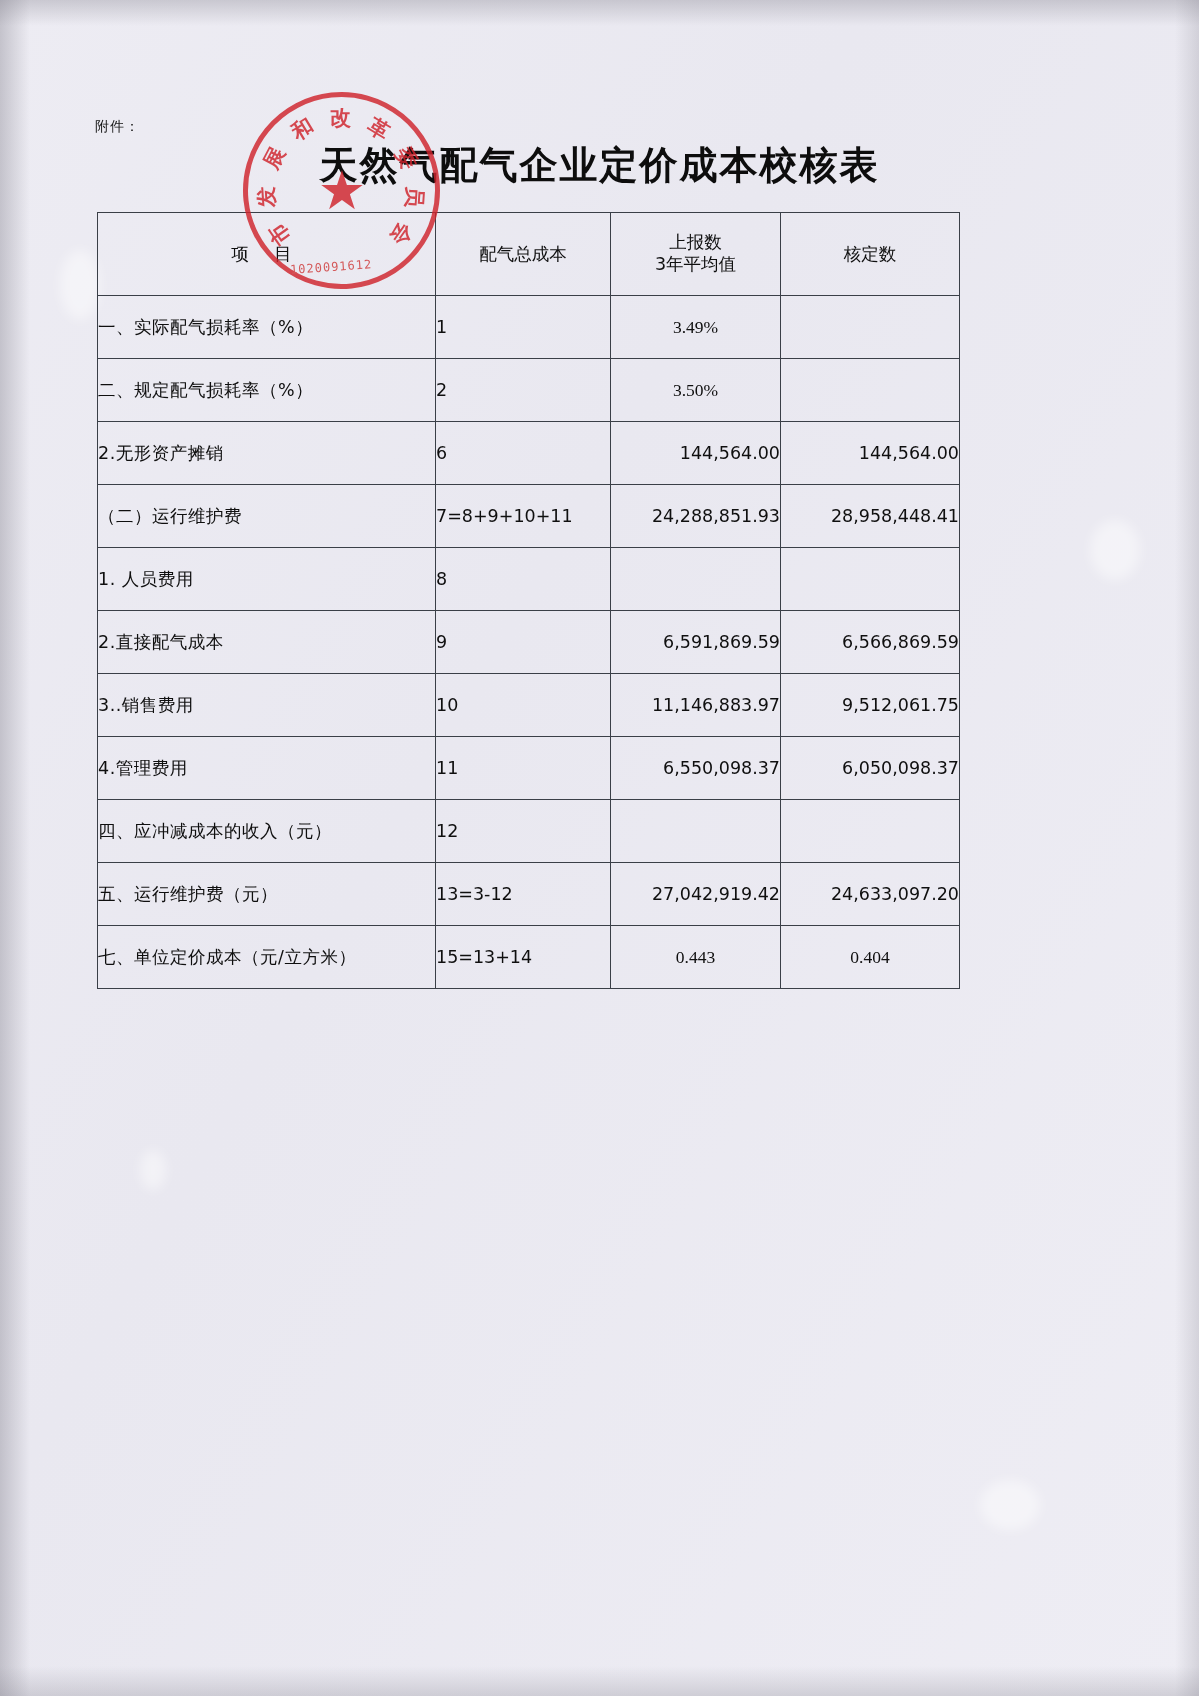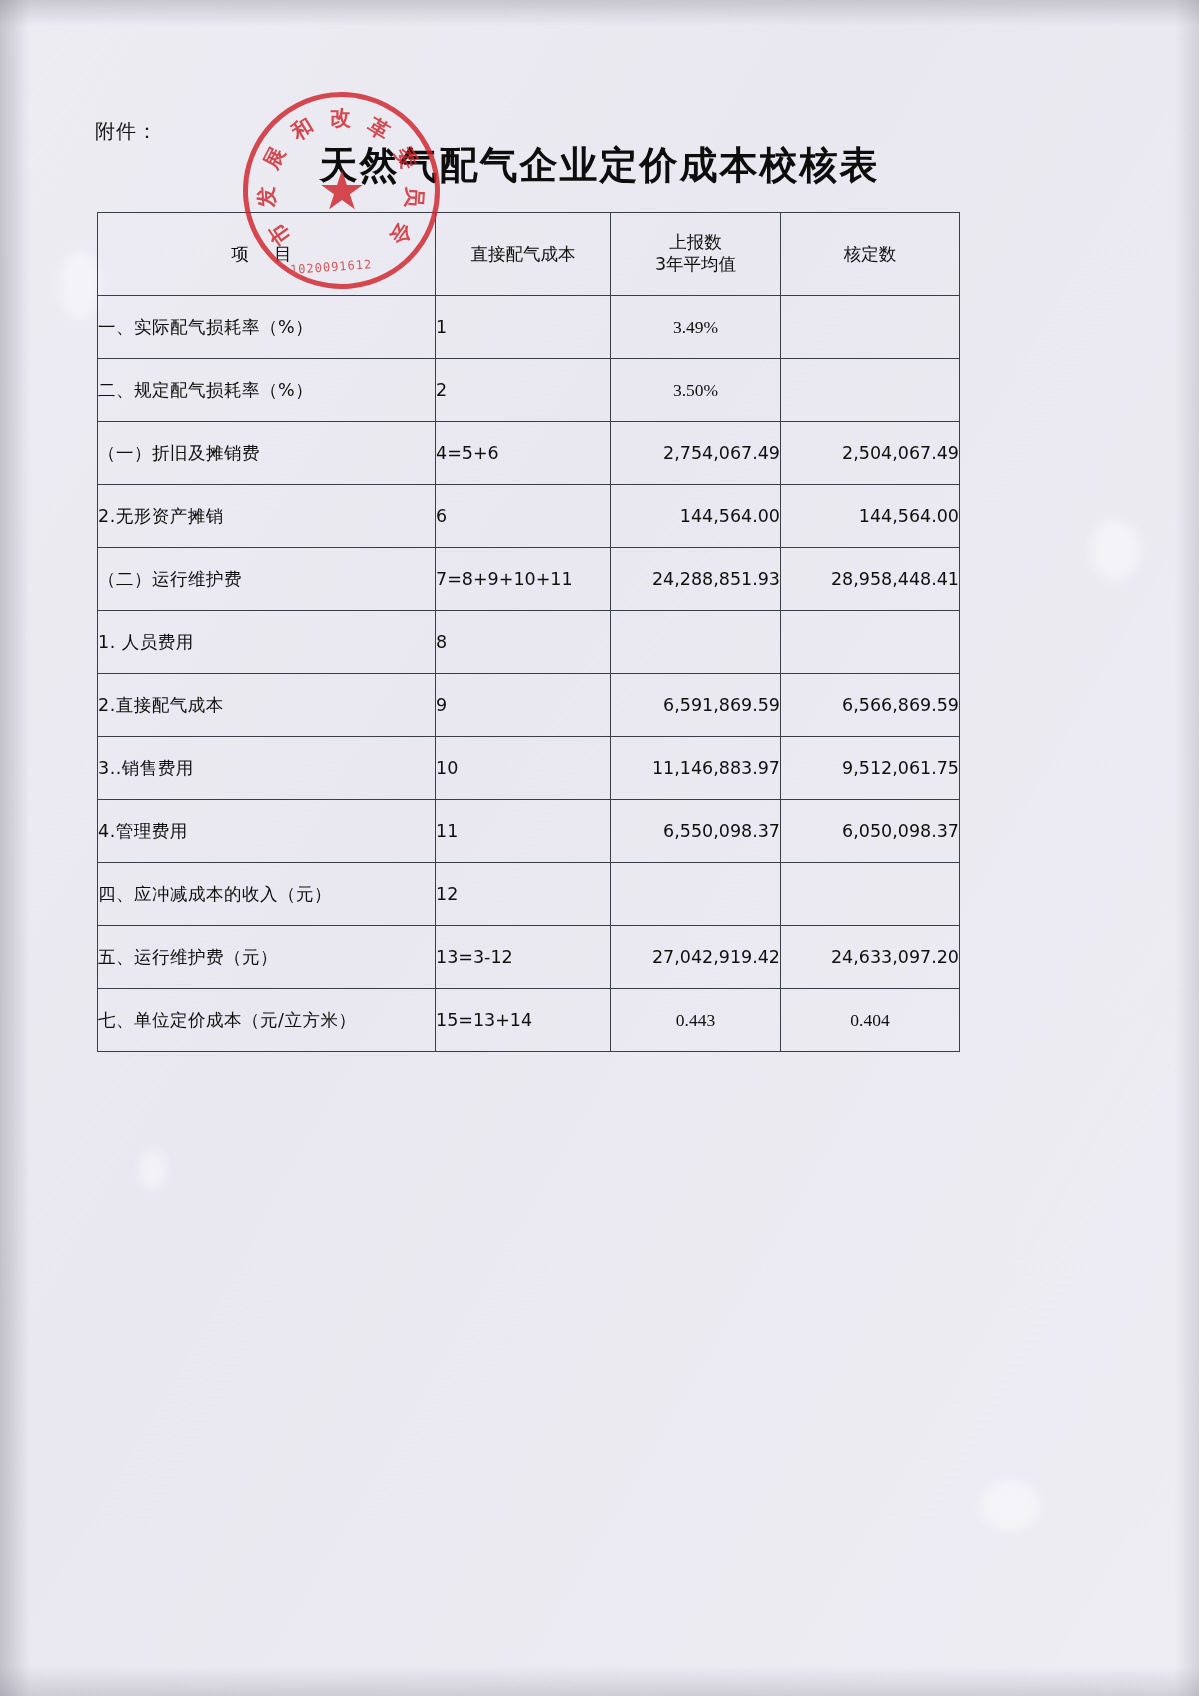--- a/index.html
+++ b/index.html
@@ -51,21 +51,21 @@
     position: absolute;
     left: 0; bottom: 0;
     width: 1199px; height: 30px;
     background: linear-gradient(to top, rgba(120,118,130,0.25), rgba(255,255,255,0));
   }
 
   .attach-label {
     position: absolute;
     left: 95px;
     top: 118px;
-    font-size: 20px;
+    font-size: 14px;
     color: #161616;
     font-family: "DejaVu Sans", sans-serif;
     letter-spacing: 1px;
     text-align: center;
   }
 
   .doc-title {
     position: absolute;
     left: 0;
     top: 140px;
@@ -222,46 +222,40 @@
   <table class="cost-table">
     <colgroup>
       <col class="col-item">
         <col class="col-row">
         <col class="col-rep">
         <col class="col-appr">
     </colgroup>
     <thead>
       <tr>
         <th class="hdr-cell item-header">项  目</th>
-        <th class="hdr-cell">直接配气成本</th>
+        <th class="hdr-cell">配气总成本</th>
         <th class="hdr-cell">
           <span class="sub">上报数</span>
           <span class="sub">3年平均值</span>
         </th>
         <th class="hdr-cell">核定数</th>
       </tr>
     </thead>
     <tbody>
         <tr>
           <td class="item-cell">一、实际配气损耗率（%）</td>
           <td class="row-cell">1</td>
           <td class="num-cell center">3.49%</td>
           <td class="num-cell center"></td>
         </tr>
         <tr>
           <td class="item-cell">二、规定配气损耗率（%）</td>
           <td class="row-cell">2</td>
           <td class="num-cell center">3.50%</td>
           <td class="num-cell center"></td>
-        </tr>
-        <tr>
-          <td class="item-cell">（一）折旧及摊销费</td>
-          <td class="row-cell">4=5+6</td>
-          <td class="num-cell">2,754,067.49</td>
-          <td class="num-cell">2,504,067.49</td>
         </tr>
         <tr>
           <td class="item-cell">2.无形资产摊销</td>
           <td class="row-cell">6</td>
           <td class="num-cell">144,564.00</td>
           <td class="num-cell">144,564.00</td>
         </tr>
         <tr>
           <td class="item-cell">（二）运行维护费</td>
           <td class="row-cell">7=8+9+10+11</td>

